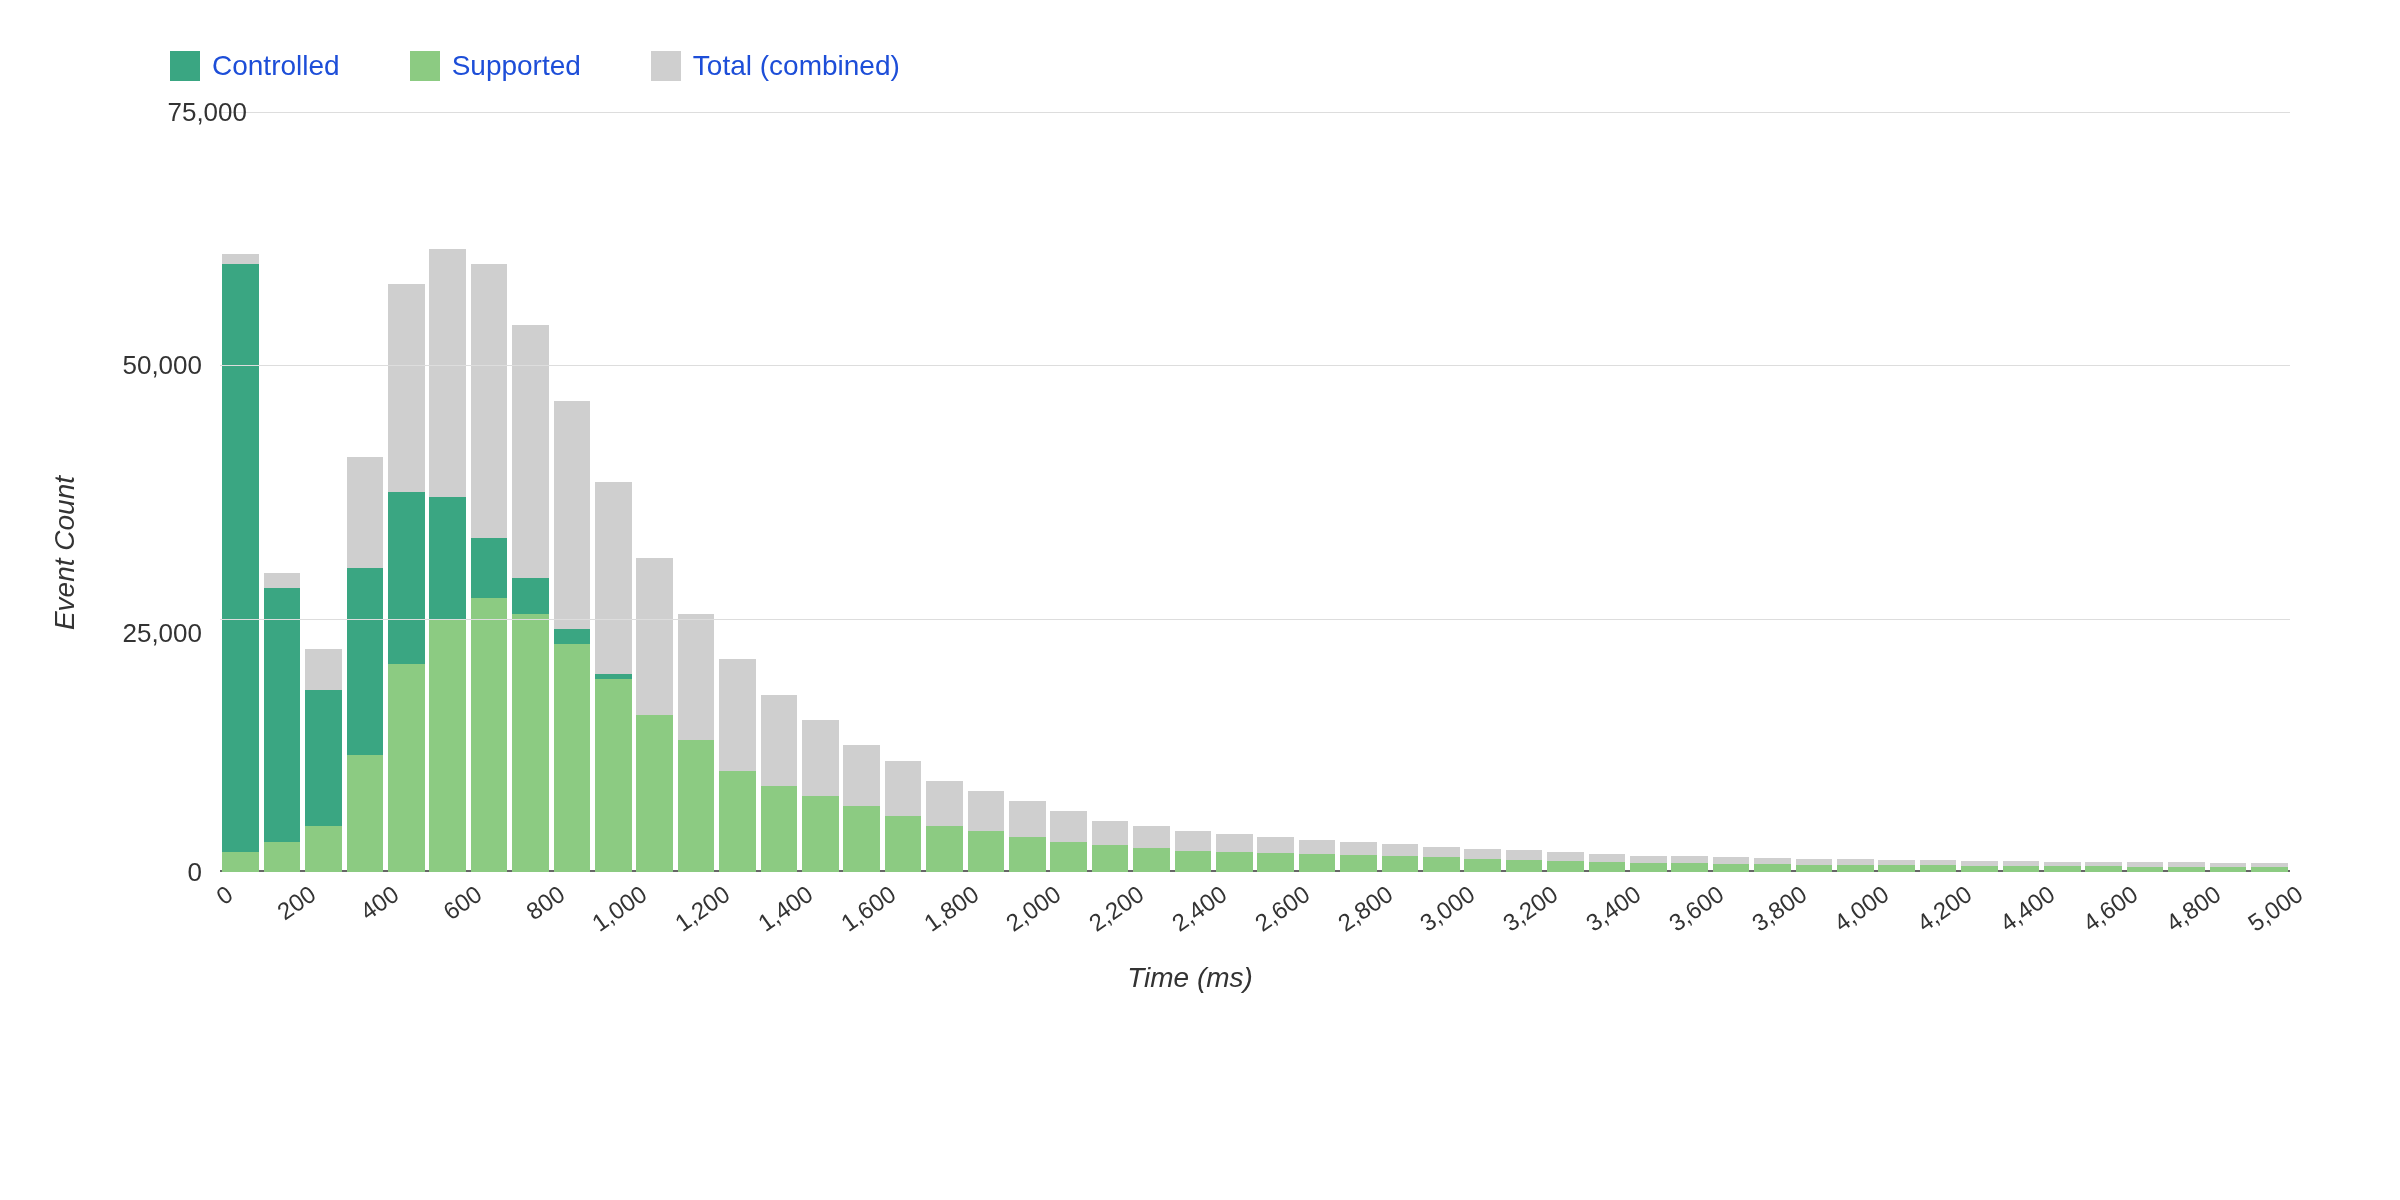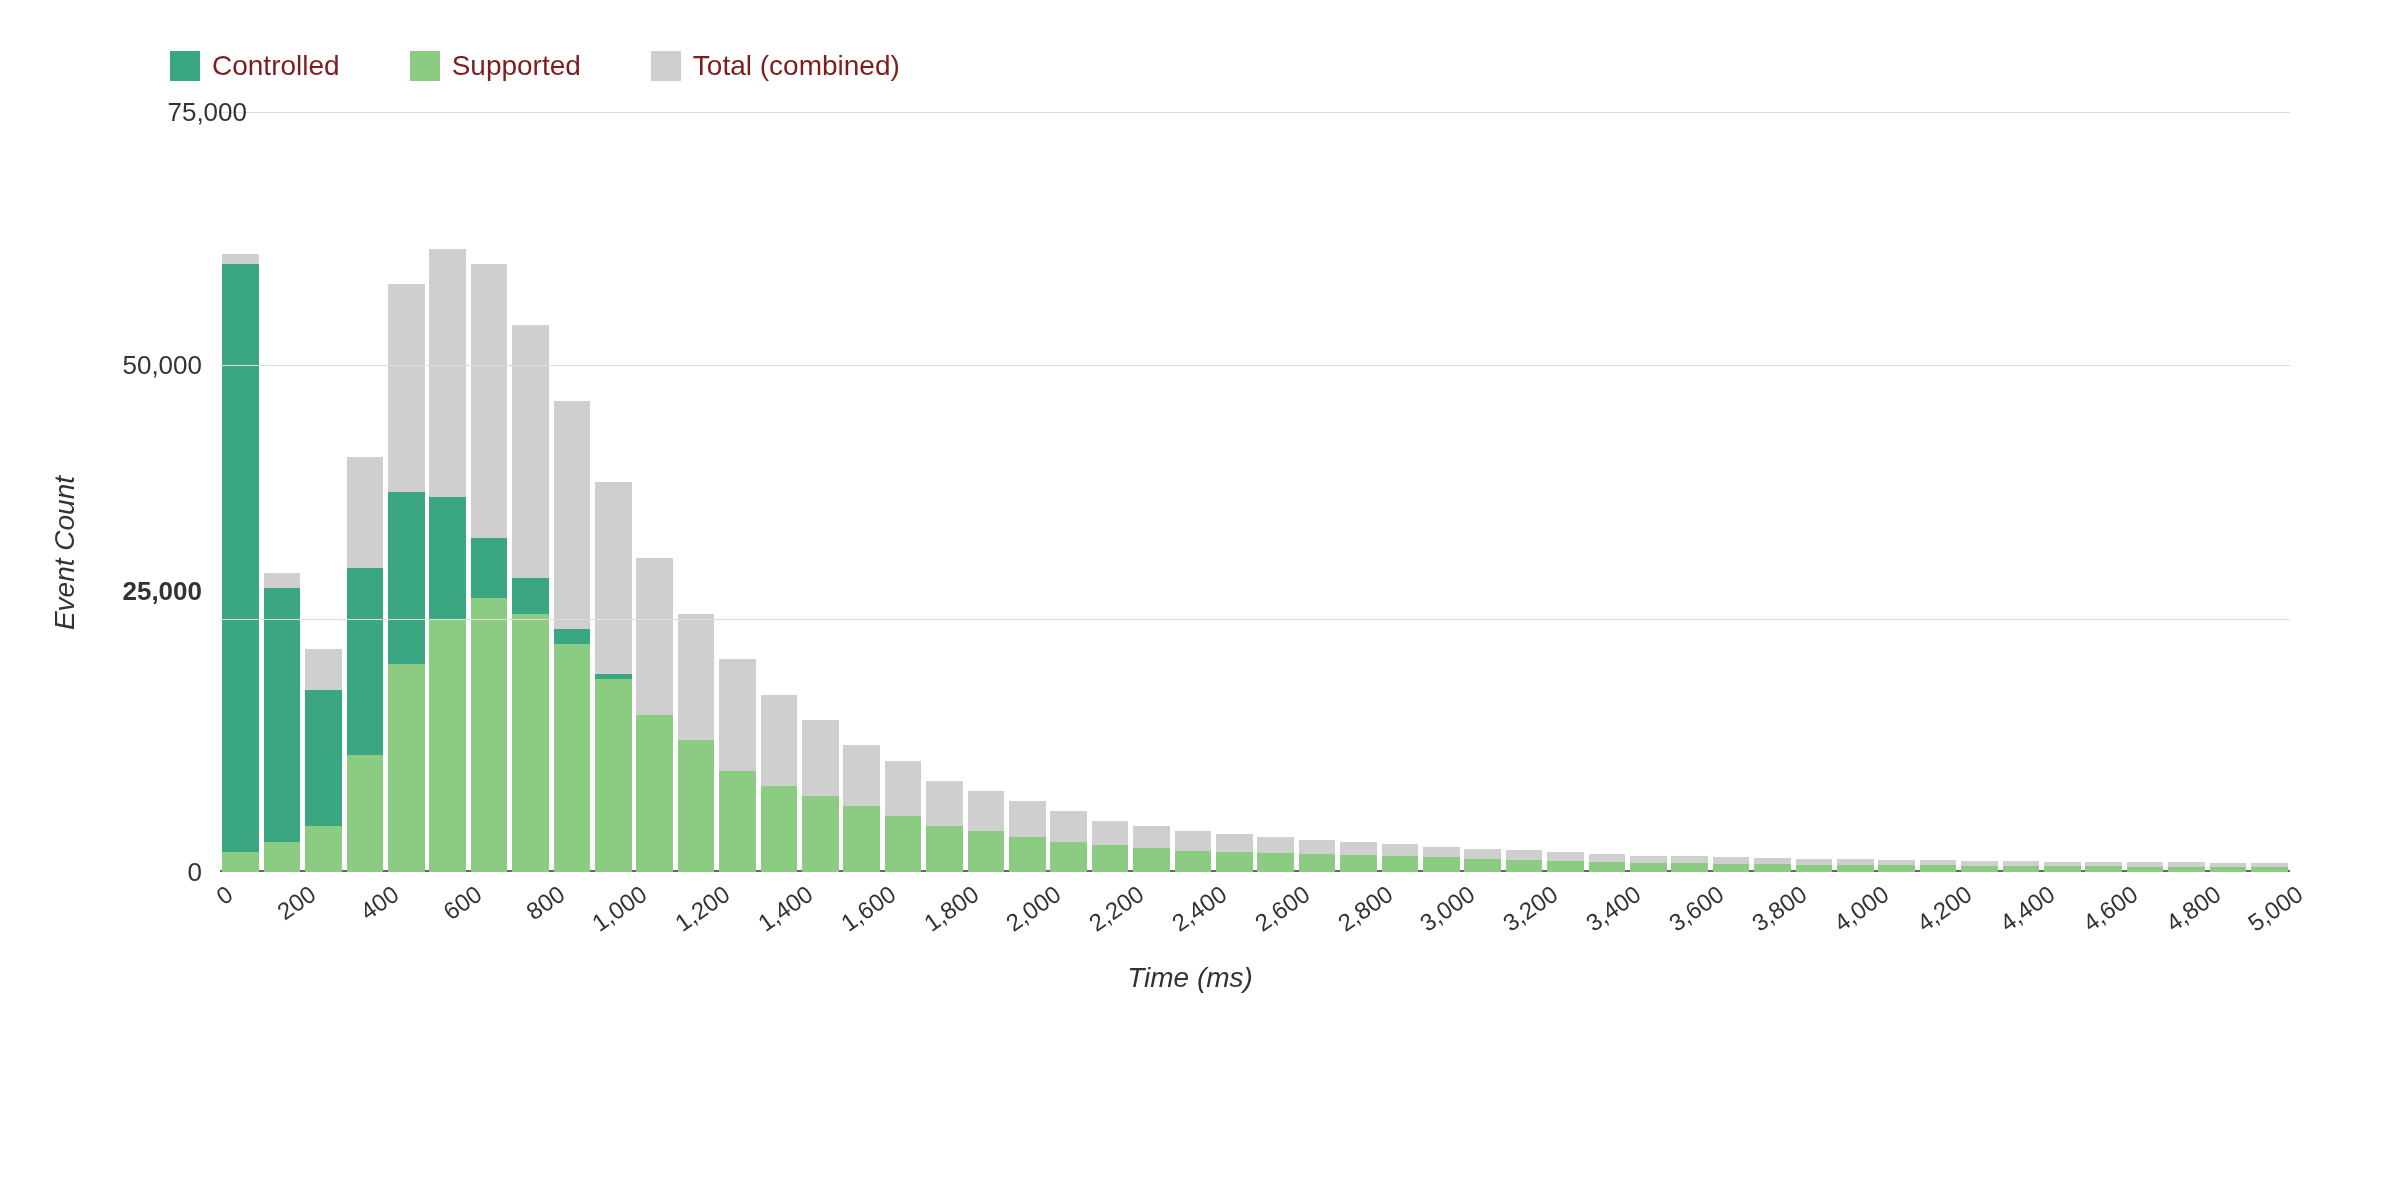--- a/index.html
+++ b/index.html
@@ -1,18 +1,18 @@
 <!DOCTYPE html>
 <html><head>
 <meta charset="utf-8">
 <style>
   html,body{margin:0;padding:0;background:#fff;font-family:Arial,Helvetica,sans-serif;color:#000;}
   .wrap{padding:50px 90px 40px 90px;box-sizing:border-box;width:2400px;}
   .title{font-size:38px;font-weight:700;margin:0 0 22px 80px;}
-  .legend{display:flex;gap:70px;margin:0 0 30px 80px;font-size:28px;color:#7f1d1d;}
+  .legend{display:flex;gap:70px;margin:0 0 30px 80px;font-size:28px;color:#1d4ed8;}
   .legend .item{display:flex;align-items:center;gap:12px;}
   .legend .sw{width:30px;height:30px;}
   .chart{position:relative;width:2200px;margin-left:0;}
   .ylab{position:absolute;left:-25px;top:50%;transform:translate(-50%,-50%) rotate(-90deg);font-style:italic;font-size:28px;color:#333;}
   .xlab{text-align:center;font-style:italic;font-size:28px;color:#333;margin-top:90px;}
   .plot{position:relative;height:760px;margin-left:130px;}
   .grid{position:absolute;left:0;right:0;border-top:1px solid #ddd;}
   .ytick{position:absolute;left:-18px;transform:translate(-100%,-50%);font-size:26px;color:#333;}
   .axis-x{position:absolute;left:0;right:0;bottom:0;border-top:2px solid #666;}
   .bars{position:absolute;left:0;right:0;bottom:0;top:0;}
@@ -294,21 +294,21 @@
             <div class="layer c-sup" style="height: 5.06667px;"></div>
           </div>
           <div class="bin" style="left: 2031.08px; width: 36.432px;">
             <div class="layer c-total" style="height: 9.12px;"></div>
             <div class="layer c-ctl" style="height: 4.05333px;"></div>
             <div class="layer c-sup" style="height: 5.06667px;"></div>
           </div>
         </div>
     <div class="ytick" style="top: 760px;">0</div>
         <div class="grid" style="top: 506.667px;"></div>
-        <div class="ytick" style="top: 479px; font-weight: bold;">25,000</div>
+        <div class="ytick" style="top: 521px;">25,000</div>
         <div class="grid" style="top: 253.333px;"></div>
         <div class="ytick" style="top: 253.333px;">50,000</div>
         <div class="grid" style="top: 0px;"></div>
         <div class="ytick" style="top: 0px; margin-left: 45px;">75,000</div>
         <div class="xtick" style="left: 2.484px;">0</div>
         <div class="xtick" style="left: 85.284px;">200</div>
         <div class="xtick" style="left: 168.084px;">400</div>
         <div class="xtick" style="left: 250.884px;">600</div>
         <div class="xtick" style="left: 333.684px;">800</div>
         <div class="xtick" style="left: 416.484px;">1,000</div>

